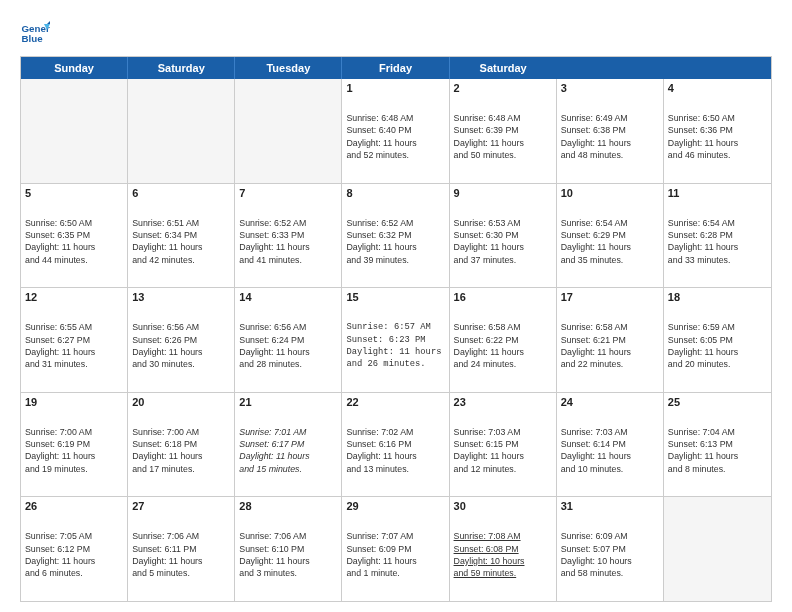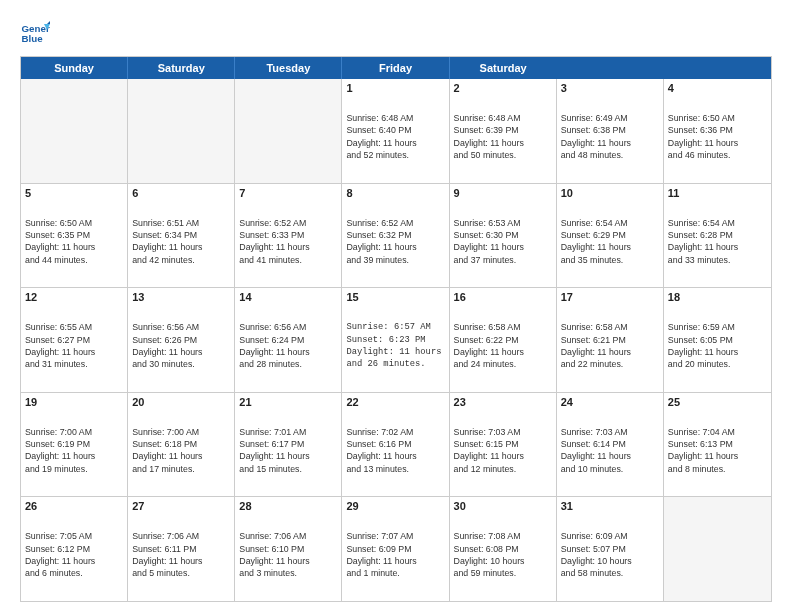--- a/index.html
+++ b/index.html
@@ -274,21 +274,21 @@
           </div>
           <div class="cal-cell">
             <div class="day-num">20</div>
             <div class="cell-info" style="white-space: pre-line;">Sunrise: 7:00 AM
 Sunset: 6:18 PM
 Daylight: 11 hours
 and 17 minutes.</div>
           </div>
           <div class="cal-cell">
             <div class="day-num">21</div>
-            <div class="cell-info" style="white-space: pre-line;">Sunrise: 7:01 AM
+            <div class="cell-info" style="white-space: pre-line; font-style: italic;">Sunrise: 7:01 AM
 Sunset: 6:17 PM
 Daylight: 11 hours
 and 15 minutes.</div>
           </div>
           <div class="cal-cell">
             <div class="day-num">22</div>
             <div class="cell-info" style="white-space: pre-line;">Sunrise: 7:02 AM
 Sunset: 6:16 PM
 Daylight: 11 hours
 and 13 minutes.</div>
@@ -339,21 +339,21 @@
           </div>
           <div class="cal-cell">
             <div class="day-num">29</div>
             <div class="cell-info" style="white-space: pre-line;">Sunrise: 7:07 AM
 Sunset: 6:09 PM
 Daylight: 11 hours
 and 1 minute.</div>
           </div>
           <div class="cal-cell">
             <div class="day-num">30</div>
-            <div class="cell-info" style="white-space: pre-line;">Sunrise: 7:08 AM
+            <div class="cell-info" style="white-space: pre-line; text-decoration: underline;">Sunrise: 7:08 AM
 Sunset: 6:08 PM
 Daylight: 10 hours
 and 59 minutes.</div>
           </div>
           <div class="cal-cell">
             <div class="day-num">31</div>
             <div class="cell-info" style="white-space: pre-line;">Sunrise: 6:09 AM
 Sunset: 5:07 PM
 Daylight: 10 hours
 and 58 minutes.</div>

